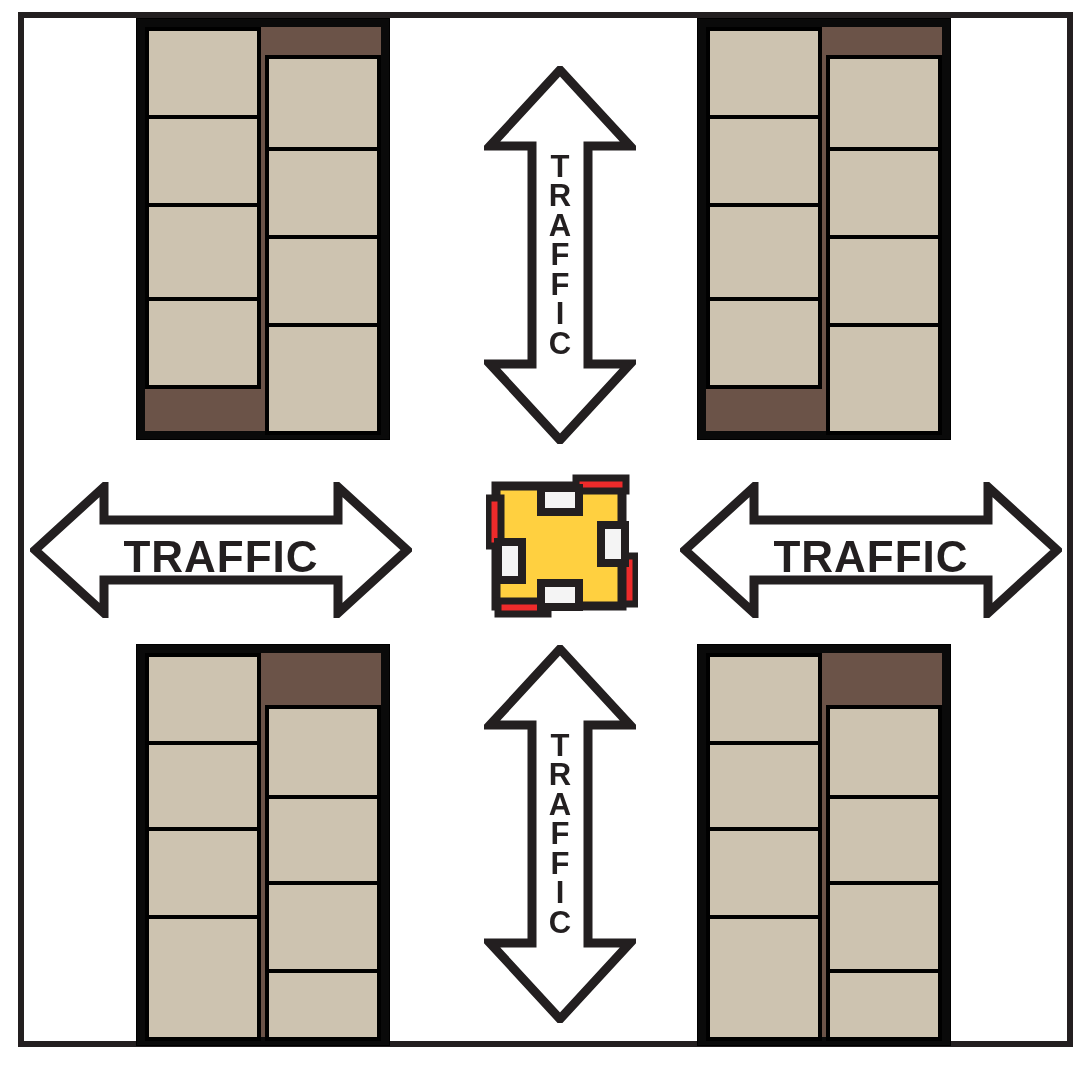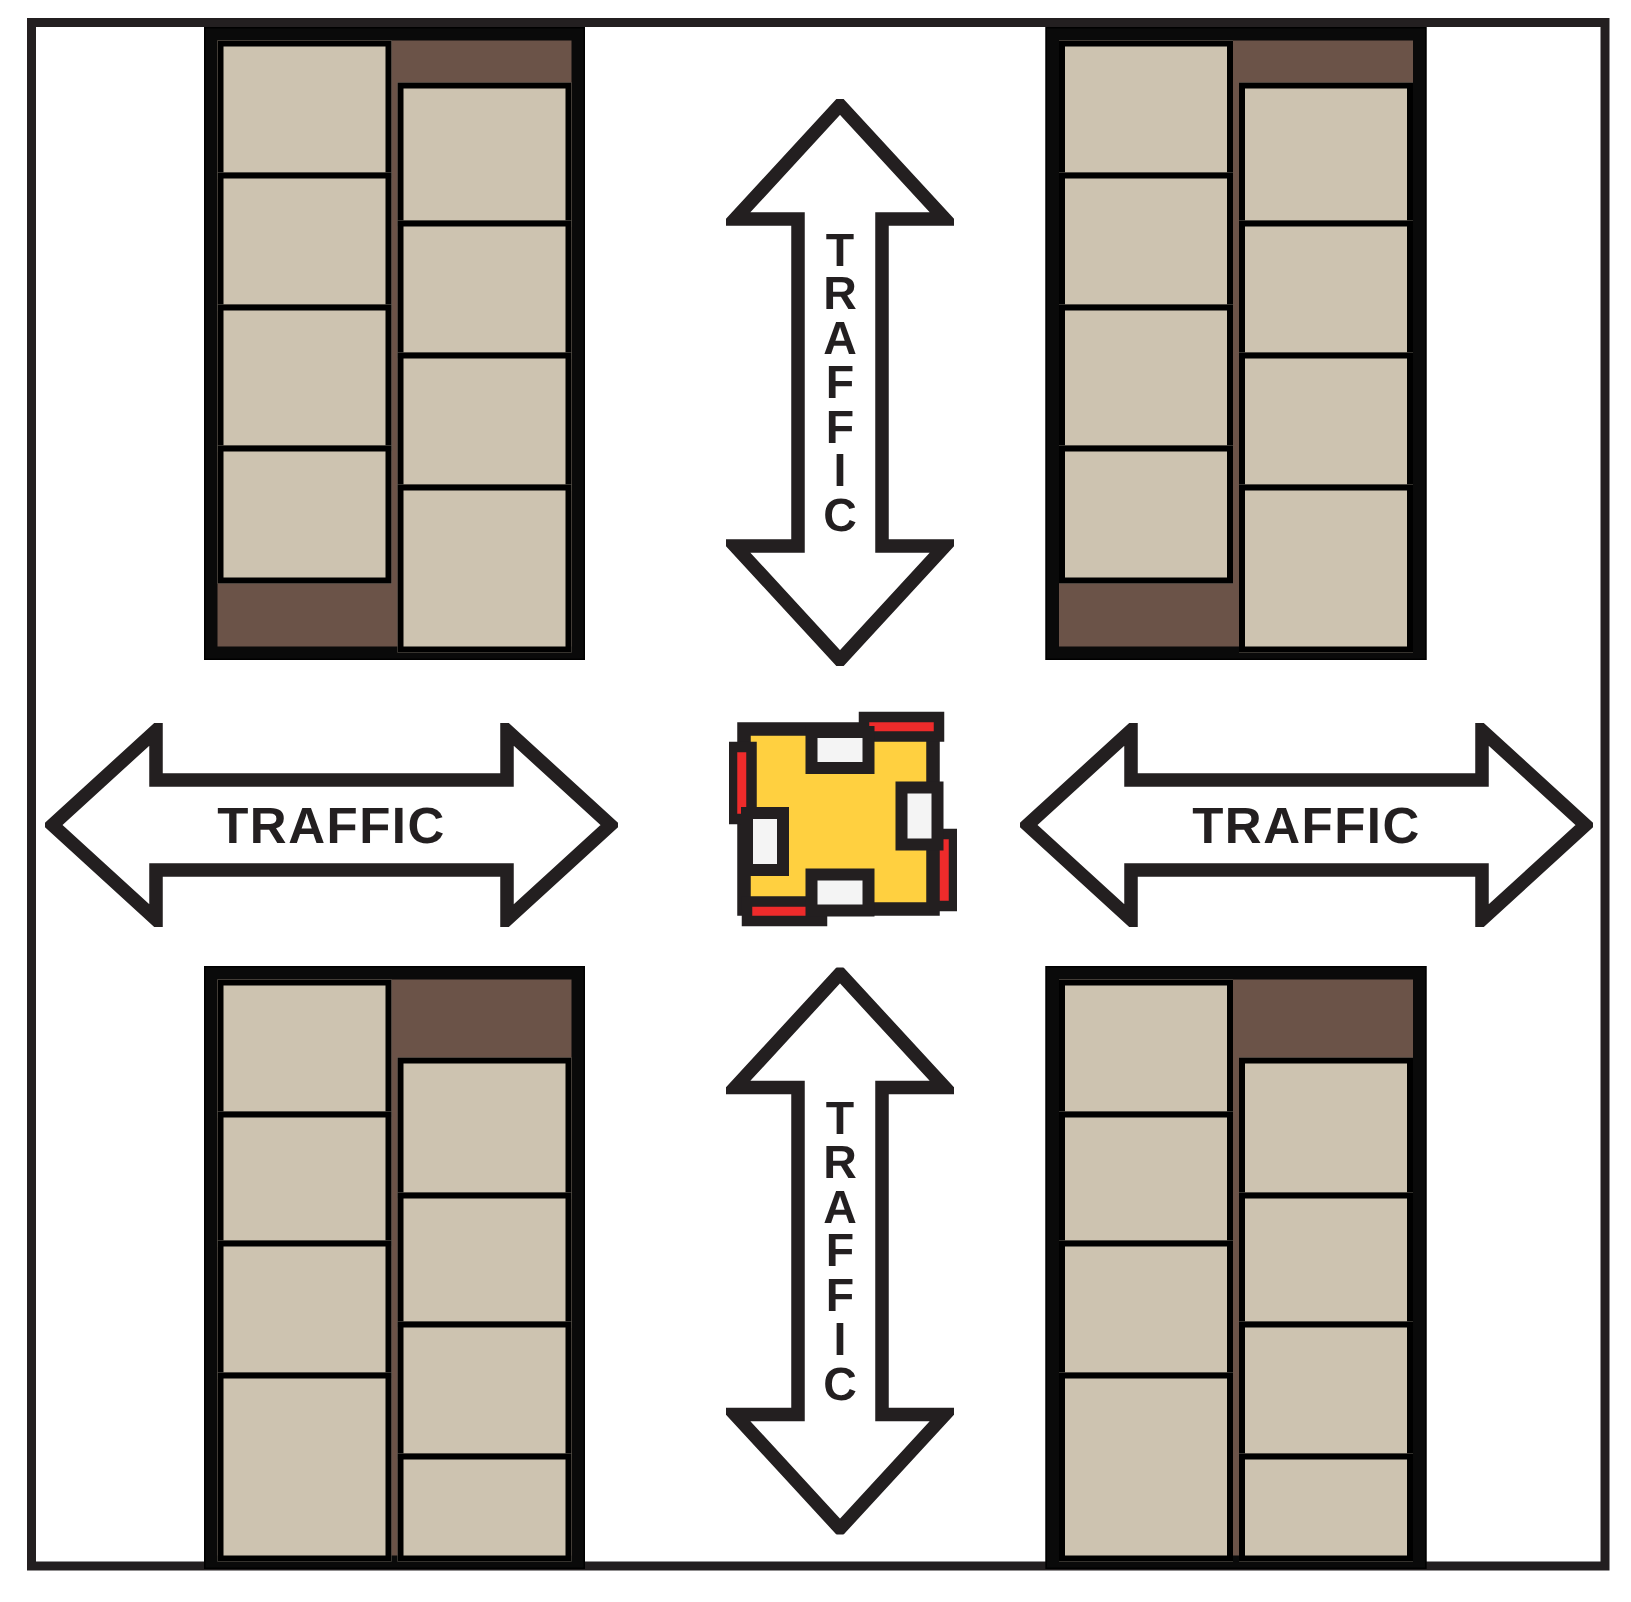--- a/index.html
+++ b/index.html
@@ -62,21 +62,21 @@
     position: absolute;
     display: flex;
     align-items: center;
     justify-content: center;
   }
   .arrow-h svg, .arrow-v svg { display: block; }
   .arrow-label-h {
     position: absolute;
     left: 0; right: 0;
     text-align: center;
-    font-size: 34px;
+    font-size: 44px;
     font-weight: bold;
     letter-spacing: 1px;
     color: #231f20;
     font-family: "Liberation Sans", sans-serif;
   }
   .arrow-v {
     position: absolute;
   }
   .arrow-label-v {
     position: absolute;

